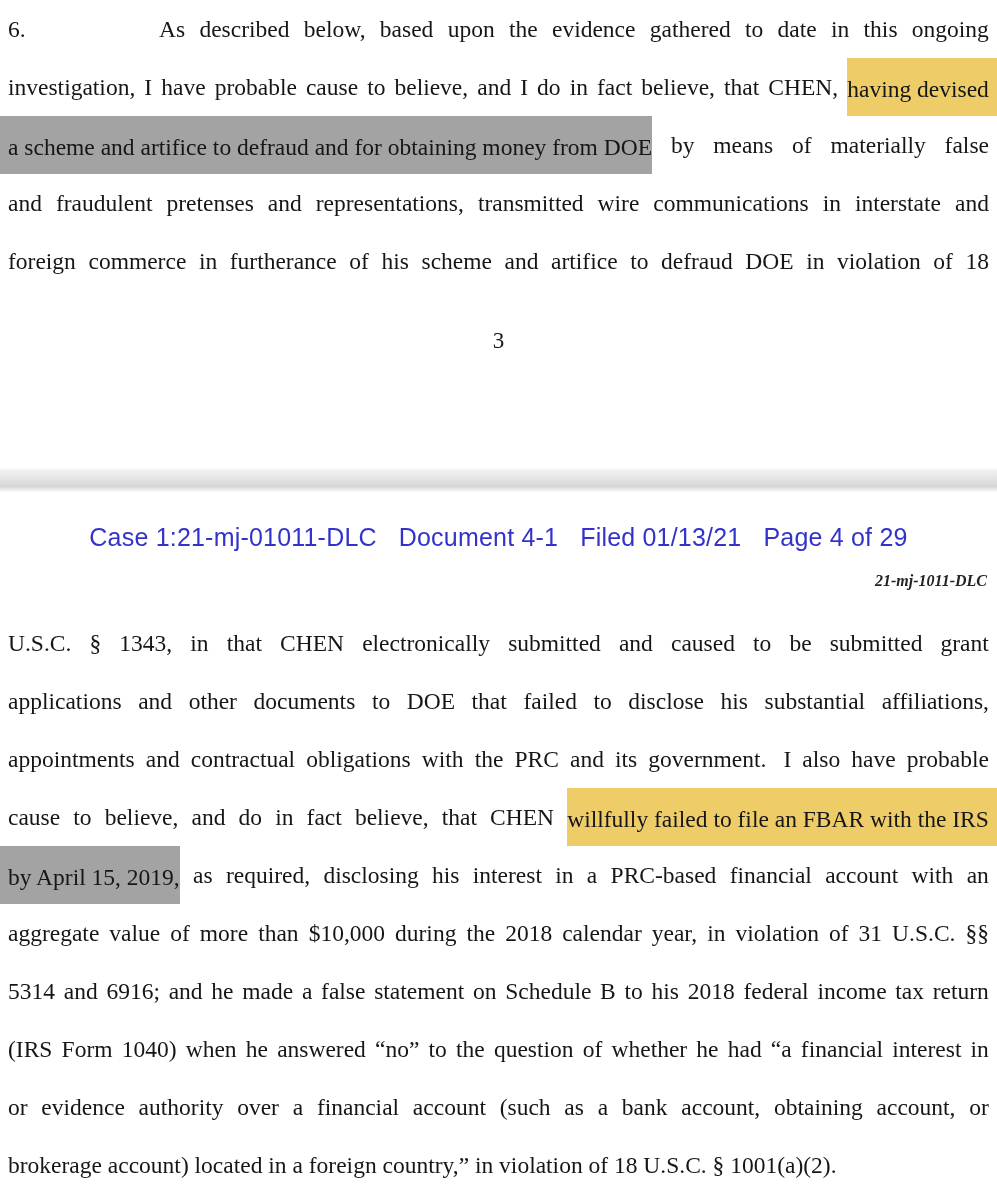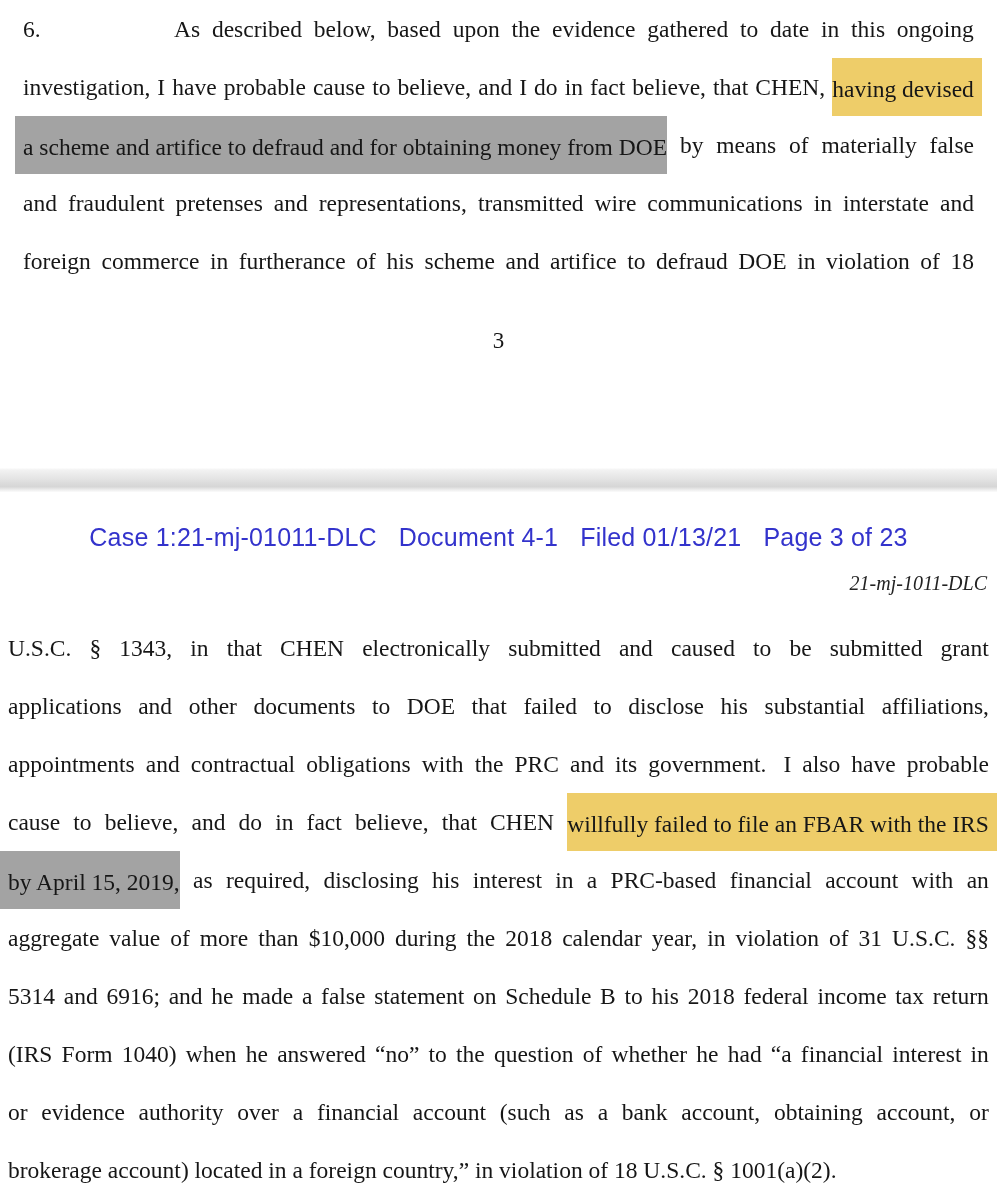--- a/index.html
+++ b/index.html
@@ -15,21 +15,21 @@
     overflow: hidden;
     position: relative;
   }
   .page {
     position: relative;
     background: #ffffff;
     box-sizing: border-box;
   }
   
   #page-top {
-    padding: 0 23px;
+    padding: 0 8px;
     height: 468px;
   }
   
   .body-line {
     font-size: 23.5px;
     line-height: 58px;
     height: 58px;
     white-space: nowrap;
     letter-spacing: 0;
     color: #161616;
@@ -96,25 +96,26 @@
     letter-spacing: 0.2px;
     padding-top: 31px;
     white-space: nowrap;
   }
   .ecf-header .seg {
     margin: 8px 11px;
   }
   .caption-right {
     text-align: right;
     font-style: italic;
-    font-size: 20px;
+    font-size: 16px;
     color: #232323;
     margin-top: 20px;
     padding-right: 2px;
     font-family: "Liberation Serif", "DejaVu Serif", serif;
+    font-weight: bold;
   }
   .body-block {
     margin-top: 24px;
   }
 </style>
 </head>
 <body>
 
 <div class="page" id="page-top">
 
@@ -196,21 +197,21 @@
   </div>
 
   <div class="page-number">3</div>
 </div>
 
 <div class="page-gap"></div>
 
 <div class="page" id="page-bottom">
 
   <div class="ecf-header">
-    <span class="seg">Case 1:21-mj-01011-DLC</span><span class="seg">Document 4-1</span><span class="seg">Filed 01/13/21</span><span class="seg">Page 3 of 23</span>
+    <span class="seg">Case 1:21-mj-01011-DLC</span><span class="seg">Document 4-1</span><span class="seg">Filed 01/13/21</span><span class="seg">Page 4 of 29</span>
   </div>
 
   <div class="caption-right">21-mj-1011-DLC</div>
 
   <div class="body-block">
 
     <div class="body-line just">
       <span class="w">U.S.C.</span>
       <span class="w">§</span>
       <span class="w">1343,</span>

